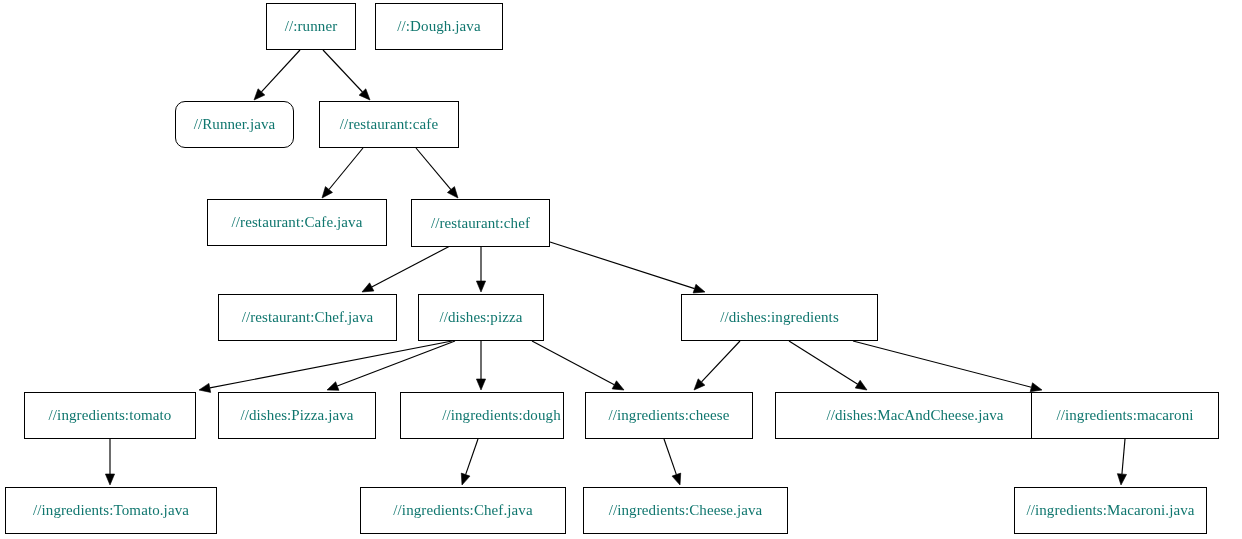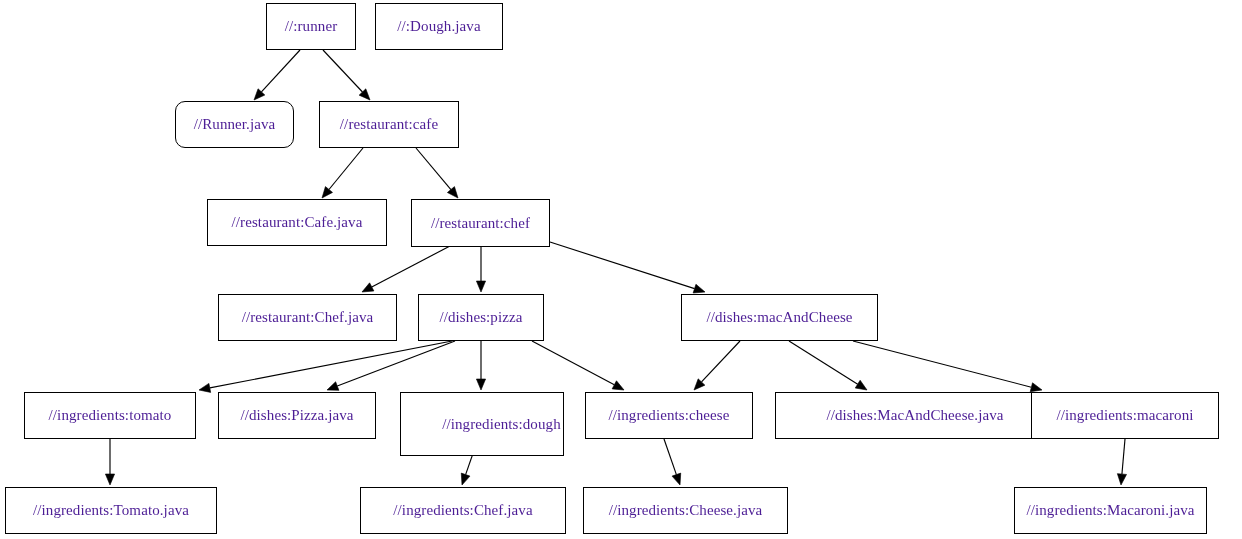--- a/index.html
+++ b/index.html
@@ -29,21 +29,21 @@
     border: 1px solid #000000;
     background: #ffffff;
     display: flex;
     align-items: center;
     justify-content: center;
     white-space: nowrap;
   }
   .node-label {
     font-family: "Liberation Serif", "DejaVu Serif", serif;
     font-size: 15px;
-    color: #4c1d95;
+    color: #0f766e;
     line-height: 1;
     letter-spacing: 0.1px;
   }
   .edge-path {
     stroke: #000000;
     stroke-width: 1.15;
     fill: none;
   }
   .edge-head {
     fill: #000000;
@@ -112,29 +112,29 @@
       <div class="node-box" style="left: 411px; top: 199px; width: 139px; height: 48px; align-items: center;">
         <span class="node-label">//restaurant:chef</span>
       </div>
       <div class="node-box" style="left: 218px; top: 294px; width: 179px; height: 47px;">
         <span class="node-label">//restaurant:Chef.java</span>
       </div>
       <div class="node-box" style="left: 418px; top: 294px; width: 126px; height: 47px;">
         <span class="node-label">//dishes:pizza</span>
       </div>
       <div class="node-box" style="left: 681px; top: 294px; width: 197px; height: 47px;">
-        <span class="node-label">//dishes:macAndCheese</span>
+        <span class="node-label">//dishes:ingredients</span>
       </div>
       <div class="node-box" style="left: 24px; top: 392px; width: 172px; height: 47px;">
         <span class="node-label">//ingredients:tomato</span>
       </div>
       <div class="node-box" style="left: 218px; top: 392px; width: 158px; height: 47px;">
         <span class="node-label">//dishes:Pizza.java</span>
       </div>
-      <div class="node-box" style="left: 400px; top: 392px; width: 164px; height: 64px; padding-left: 39px;">
+      <div class="node-box" style="left: 400px; top: 392px; width: 164px; height: 47px; padding-left: 39px;">
         <span class="node-label">//ingredients:dough</span>
       </div>
       <div class="node-box" style="left: 585px; top: 392px; width: 168px; height: 47px;">
         <span class="node-label">//ingredients:cheese</span>
       </div>
       <div class="node-box" style="left: 775px; top: 392px; width: 280px; height: 47px;">
         <span class="node-label">//dishes:MacAndCheese.java</span>
       </div>
       <div class="node-box" style="left: 1031px; top: 392px; width: 188px; height: 47px; align-items: center;">
         <span class="node-label">//ingredients:macaroni</span>

